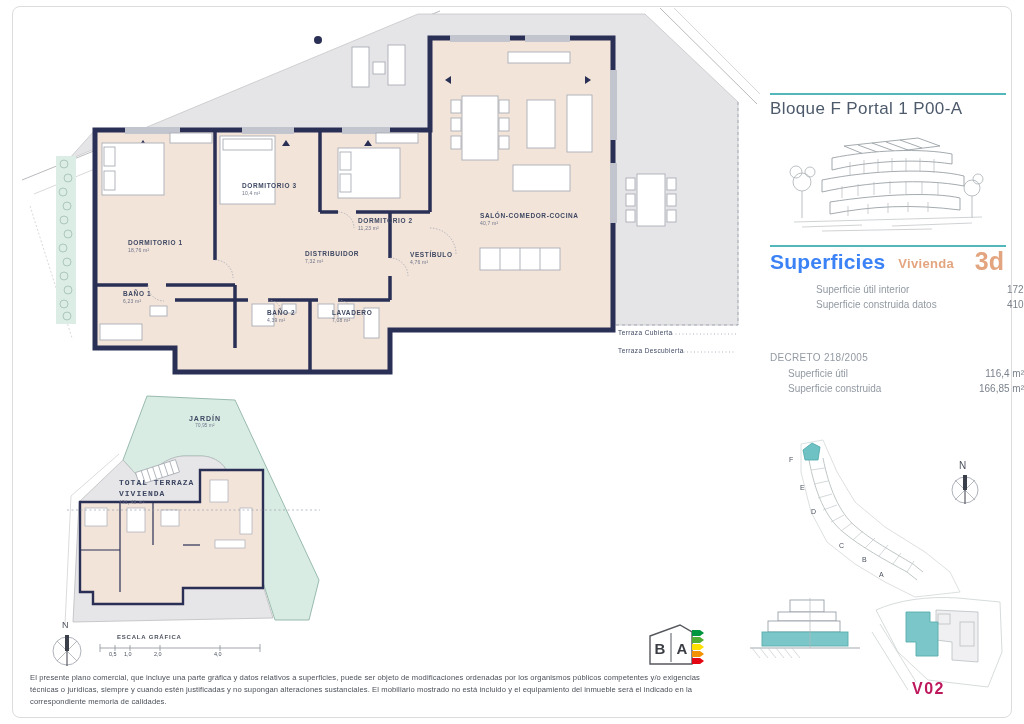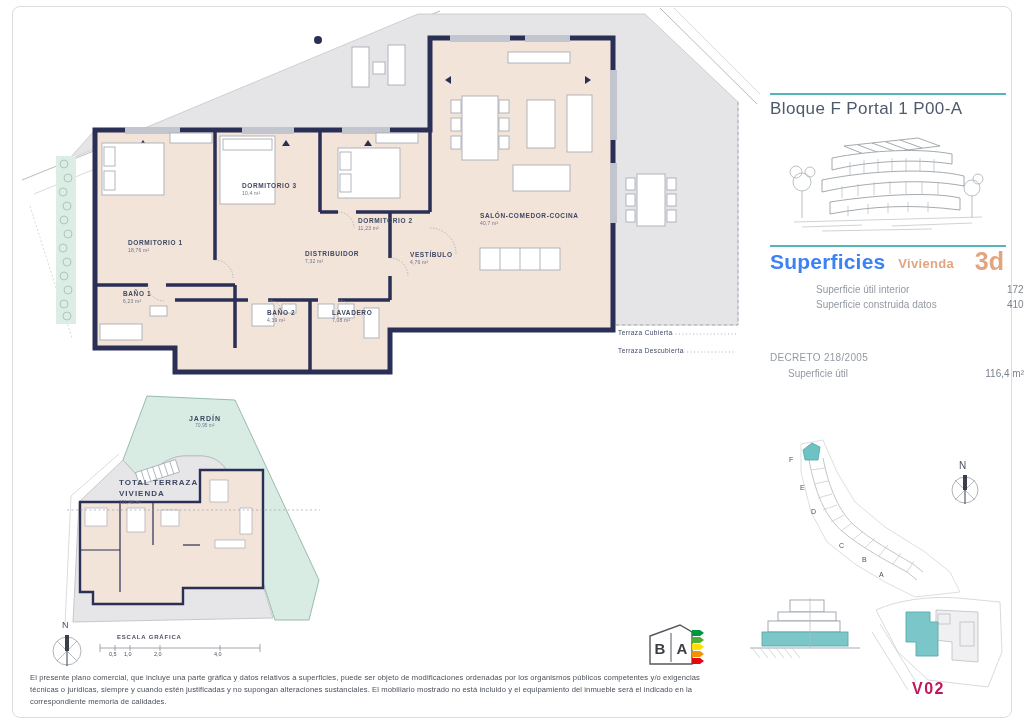--- a/index.html
+++ b/index.html
@@ -283,21 +283,21 @@
       <rect x="175" y="90" width="18" height="22"></rect>
       <rect x="180" y="150" width="30" height="8"></rect>
       <rect x="205" y="118" width="12" height="26"></rect>
     </g>
     <line x1="32" y1="120" x2="285" y2="120" stroke="#9aa0ad" stroke-width="0.7" stroke-dasharray="2,2.5"></line>
   </svg>
   <div class="mini-label" id="jardin-label" style="left:140px;top:24px;width:60px;">
     <span>JARDÍN</span>
     <span class="area">70,95 m²</span>
   </div>
-  <div class="mini-label" id="terraza-label" style="left:84px;top:88px;">
+  <div class="mini-label" id="terraza-label" style="left:84px;top:88px;font-family:Liberation Mono, monospace;">
     <span>TOTAL  TERRAZA</span><br>
     <span>VIVIENDA</span>
     <span class="area">131,48 m²</span>
   </div>
 </div>
 
 <div class="scale-area">
   <span class="north">N</span>
   <svg width="230" height="60" viewBox="0 0 230 60">
     <circle cx="22" cy="33" r="14" fill="none" stroke="#9aa0a8" stroke-width="0.8"></circle>
@@ -412,20 +412,24 @@
     <span class="val">410,33 m²</span>
   </div>
 </div>
 
 <div class="decreto-head">DECRETO 218/2005</div>
 <div class="decreto-rows">
   <div class="sup-row">
     <span class="lbl">Superficie útil</span>
     <span class="val">116,4 m²</span>
   </div>
+  <div class="sup-row">
+    <span class="lbl">Superficie construida</span>
+    <span class="val">166,85 m²</span>
+  </div>
 </div>
 
 <div class="sitemap">
   <svg width="250" height="185" viewBox="0 0 250 185">
     <path d="M36,12 L58,8 L72,40 L90,70 L120,95 L160,120 L185,140 L195,160 L150,165 L120,150 L90,132 L62,110 L46,80 L36,40 Z" fill="none" stroke="#d3d7d8" stroke-width="0.8"></path>
     <path d="M44,28 C50,60 60,85 78,100 C96,115 120,128 142,140 L152,148" fill="none" stroke="#b9bfc1" stroke-width="0.9"></path>
     <path d="M58,26 C64,56 74,80 90,94 C106,108 128,120 148,132 L158,140" fill="none" stroke="#b9bfc1" stroke-width="0.9"></path>
     <g stroke="#c3c9cb" stroke-width="0.7">
       <line x1="46" y1="38" x2="60" y2="36"></line>
         <line x1="49" y1="52" x2="63" y2="49"></line>

